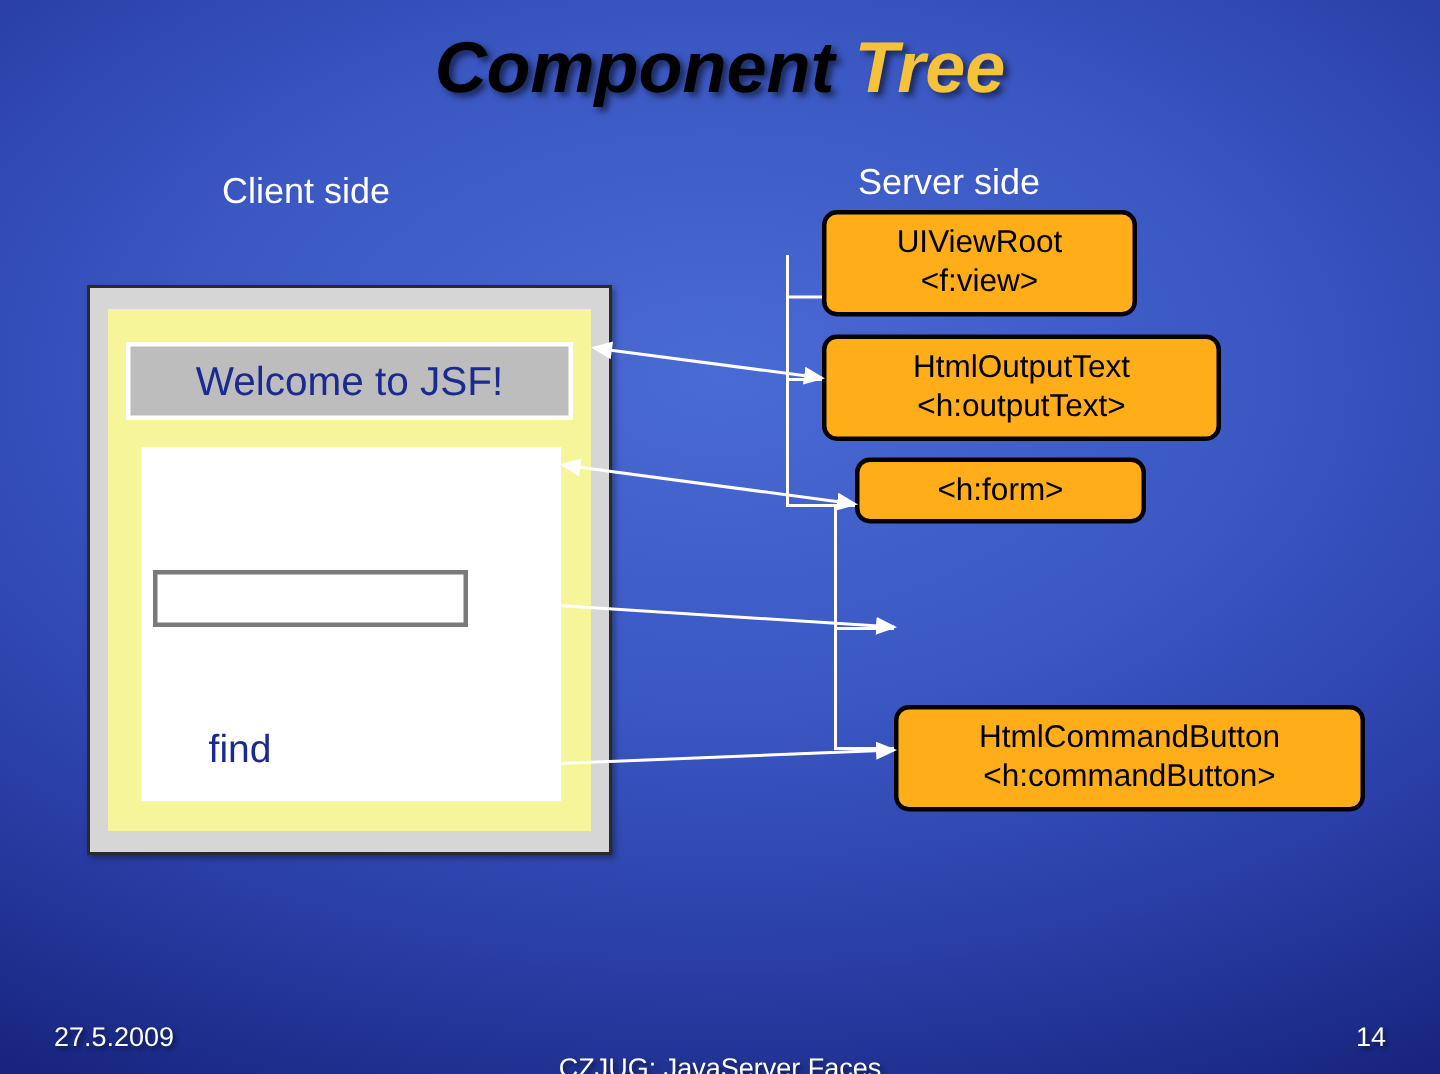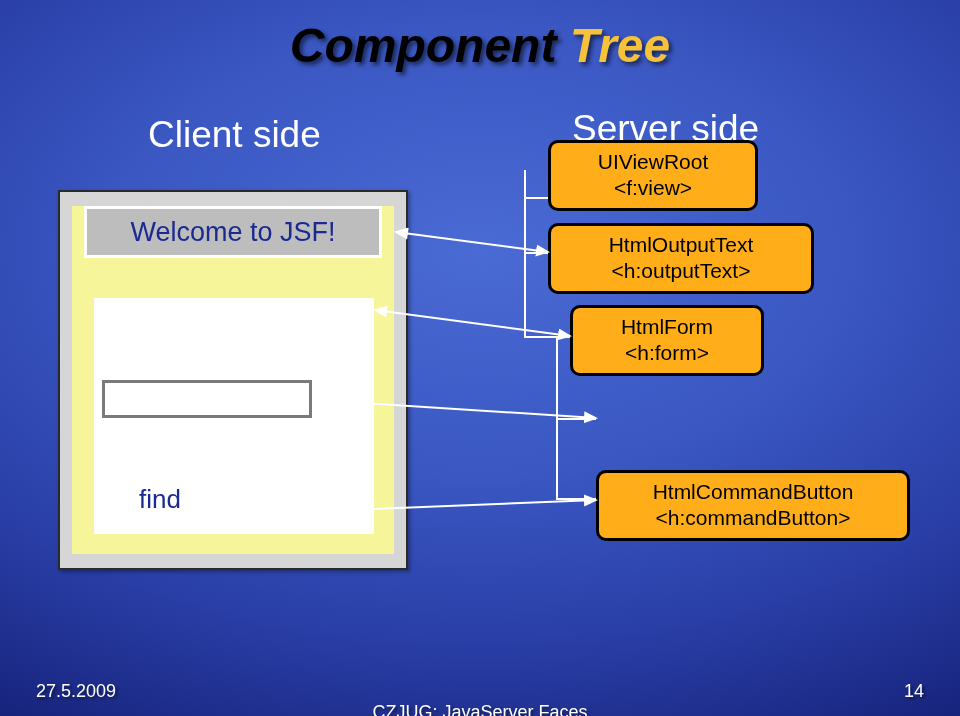--- a/index.html
+++ b/index.html
@@ -15,34 +15,34 @@
   
   .title{
     position:absolute;left:0;right:0;top:18px;text-align:center;
     font-size:48px;font-style:italic;font-weight:bold;
     text-shadow:3px 3px 4px rgba(0,0,0,0.55);
   }
   .title .black{color:#000;}
   .title .yellow{color:#f5c23a;}
 
   
-  .label{position:absolute;font-size:37px;color:#fff;}
+  .label{position:absolute;font-size:24px;color:#fff;}
 
   
   .client-outer{
     position:absolute;left:58px;top:190px;width:350px;height:380px;
     background:#d6d6d6;border:2px solid #2a2a2a;box-sizing:border-box;
     box-shadow:2px 2px 4px rgba(0,0,0,0.35);
   }
   .client-inner{
     position:absolute;left:12px;top:14px;right:12px;bottom:14px;
     background:#f6f59a;
   }
   .welcome-bar{
-    position:absolute;left:12px;top:0;right:12px;height:52px;
+    position:absolute;left:12px;top:22px;right:12px;height:52px;
     background:#bdbdbd;border:3px solid #fff;box-sizing:border-box;
     display:flex;align-items:center;justify-content:center;
     color:#1a2a90;font-size:27px;
   }
   .form-box{
     position:absolute;left:22px;top:92px;width:280px;height:236px;
     background:#fff;
     text-align:center;
   }
   .input-field{
@@ -122,21 +122,20 @@
 
   <div class="node n1">
     <span>UIViewRoot</span>
     <span>&lt;f:view&gt;</span>
   </div>
   <div class="node n2">
     <span>HtmlOutputText</span>
     <span>&lt;h:outputText&gt;</span>
   </div>
   <div class="node n3">
-    <span>HtmlForm</span>
     <span>&lt;h:form&gt;</span>
   </div>
   <div class="node n5">
     <span>HtmlCommandButton</span>
     <span>&lt;h:commandButton&gt;</span>
   </div>
 
   <svg class="arrows">
     <defs>
       <marker id="ah" markerWidth="10" markerHeight="10" refX="6" refY="3" orient="auto">

